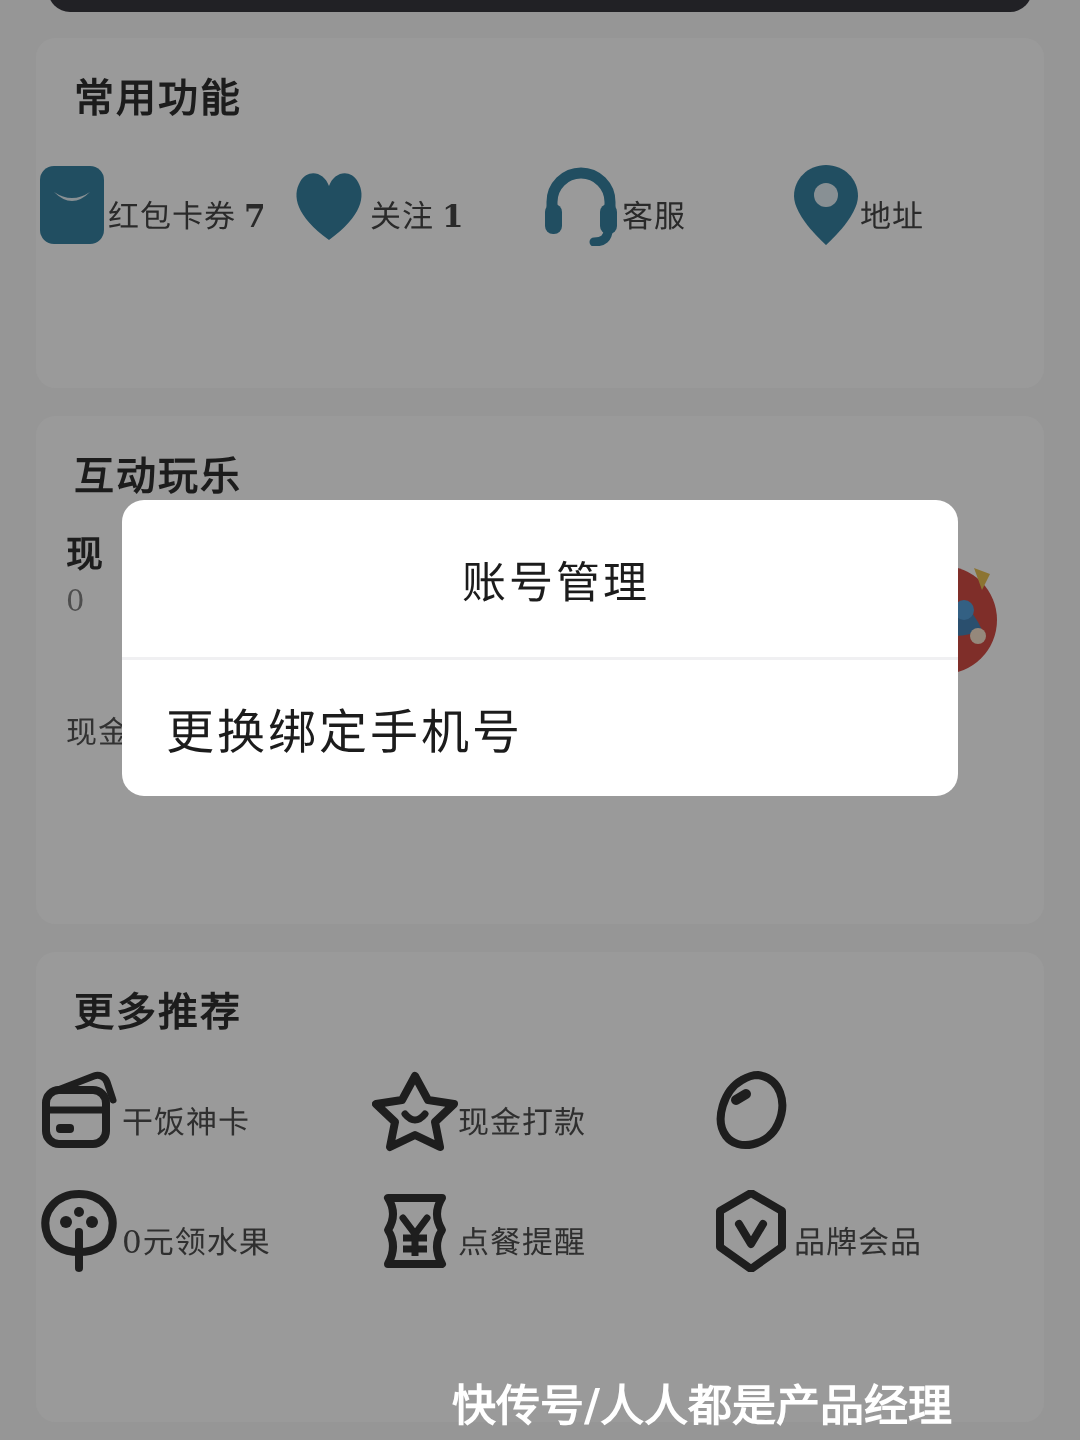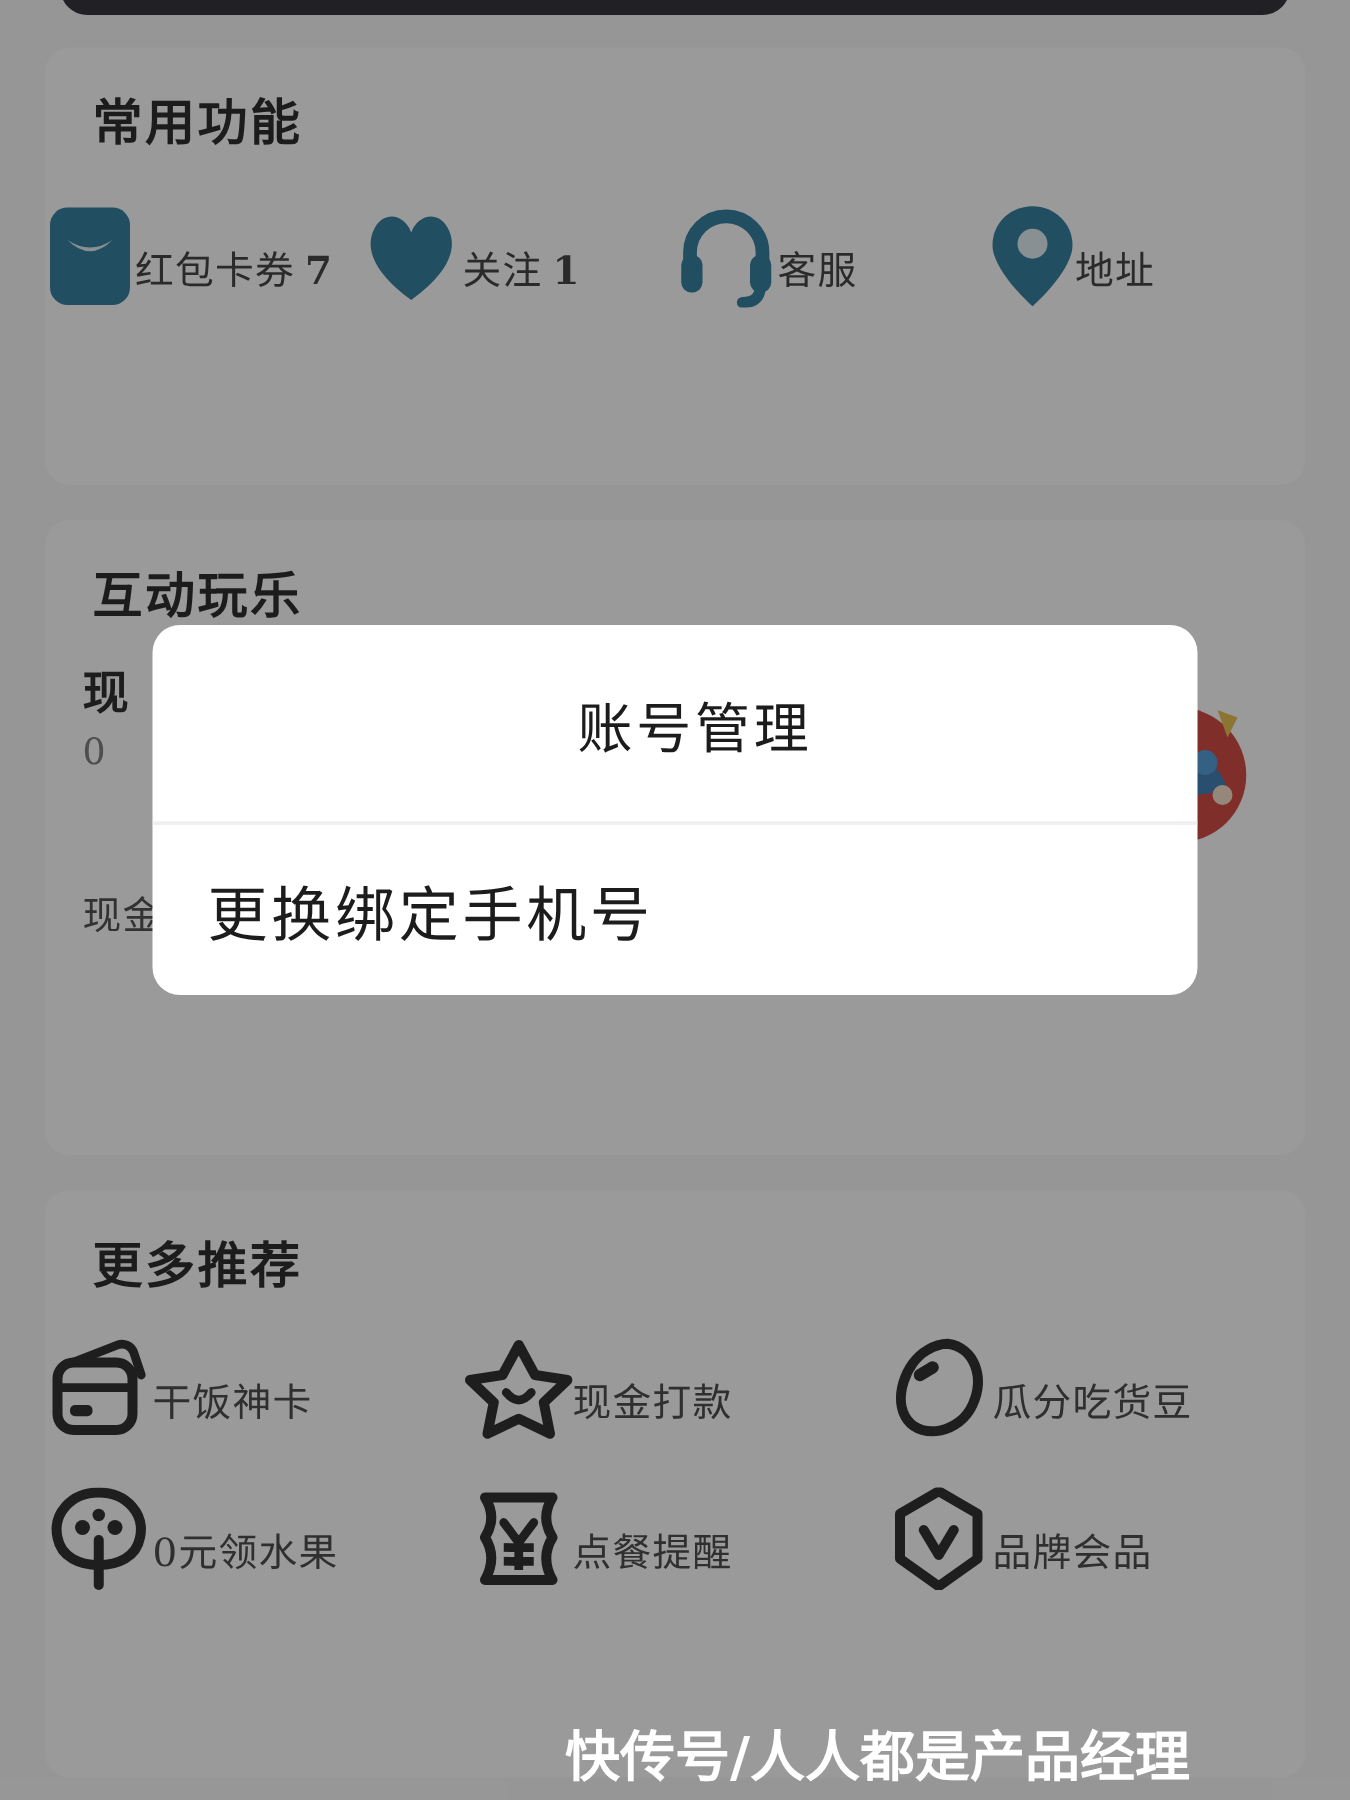--- a/index.html
+++ b/index.html
@@ -309,21 +309,20 @@
         </div>
 
 
         <div class="icon-cell">
           <div class="icon-art">
             <svg width="86" height="82" viewBox="0 0 86 82">
               <path d="M50 5 C 72 8 80 32 70 54 C 60 76 30 82 18 66 C 6 50 16 20 34 10 C 39 7 45 5 50 5 Z" fill="none" stroke="#151515" stroke-width="8"></path>
               <path d="M28 30 l10 -6" stroke="#151515" stroke-width="10" stroke-linecap="round"></path>
             </svg>
           </div>
-          <div class="icon-label">瓜分吃货豆</div>
         </div>
 
       </div>
 
       <div class="icon-row">
 
         <div class="icon-cell">
           <div class="icon-art">
             <svg width="86" height="82" viewBox="0 0 86 82">
               <path d="M43 4 C 20 4 6 22 10 40 C 13 56 28 62 43 62 C 58 62 73 56 76 40 C 80 22 66 4 43 4 Z" fill="none" stroke="#151515" stroke-width="8"></path>

